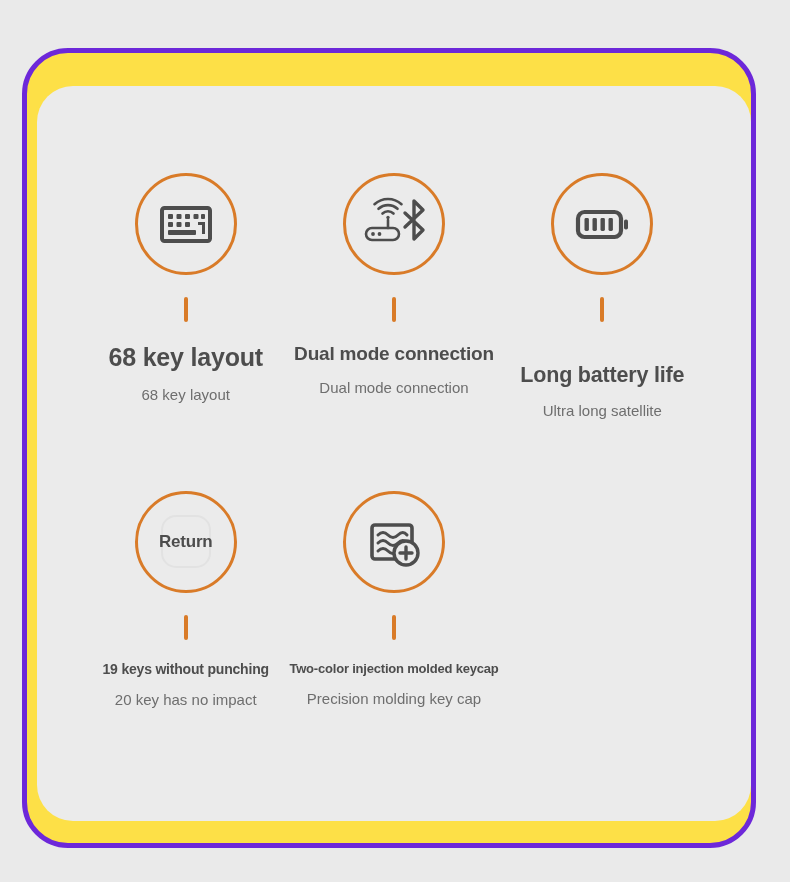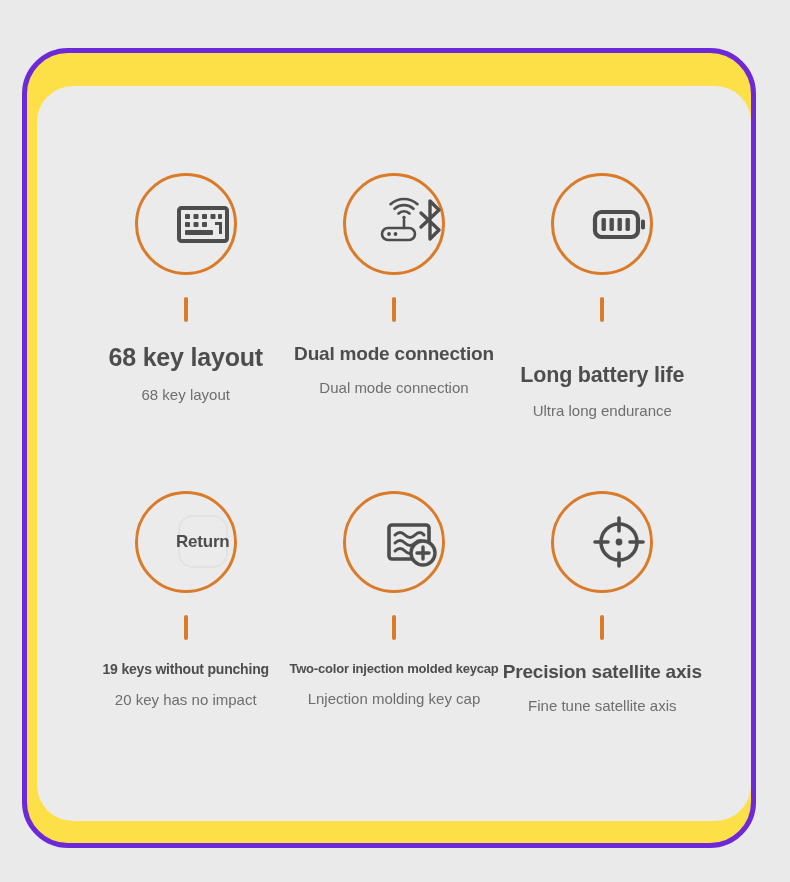--- a/index.html
+++ b/index.html
@@ -57,21 +57,21 @@
   }
 
   
   .circle {
     width: 102px;
     height: 102px;
     border-radius: 50%;
     border: 3.5px solid #d97b28;
     display: flex;
     align-items: center;
-    justify-content: flex-end;
+    justify-content: center;
     position: relative;
   }
 
   .circle svg { display: block; }
 
   
   .stem {
     width: 4px;
     height: 25px;
     background: #d97b28;
@@ -200,21 +200,21 @@
               <rect x="21.5" y="25" width="4.4" height="13" rx="1.4"></rect>
               <rect x="29.5" y="25" width="4.4" height="13" rx="1.4"></rect>
               <rect x="37.5" y="25" width="4.4" height="13" rx="1.4"></rect>
             </g>
             <rect x="53" y="26.5" width="4" height="10" rx="1.8" fill="#4d4d4d"></rect>
           </svg>
         </span>
       </div>
       <div class="stem"></div>
       <div class="title">Long battery life</div>
-      <div class="subtitle">Ultra long endurance</div>
+      <div class="subtitle">Ultra long satellite</div>
     </div>
 
     <div class="feature t-sm">
       <div class="circle">
         <span class="keycap">
           <span class="cap"></span>
           <span class="cap-label">Return</span>
         </span>
       </div>
       <div class="stem"></div>
@@ -231,37 +231,18 @@
             <path d="M15 32 q5 -5 10 0 t10 0 t9 0" fill="none" stroke="#4d4d4d" stroke-width="3" stroke-linecap="round"></path>
             <path d="M15 40 q5 -5 10 0 t8 0" fill="none" stroke="#4d4d4d" stroke-width="3" stroke-linecap="round"></path>
             <circle cx="43" cy="42" r="12" fill="#ebebeb" stroke="#4d4d4d" stroke-width="3.4"></circle>
             <line x1="43" y1="36" x2="43" y2="48" stroke="#4d4d4d" stroke-width="3.4" stroke-linecap="round"></line>
             <line x1="37" y1="42" x2="49" y2="42" stroke="#4d4d4d" stroke-width="3.4" stroke-linecap="round"></line>
           </svg>
         </span>
       </div>
       <div class="stem"></div>
       <div class="title">Two-color injection molded keycap</div>
-      <div class="subtitle">Lnjection molding key cap</div>
-    </div>
-
-    <div class="feature t-med">
-      <div class="circle">
-        <span>
-          <svg width="62" height="62" viewBox="0 0 62 62">
-            <circle cx="31" cy="31" r="18" fill="none" stroke="#4d4d4d" stroke-width="3.6"></circle>
-            <circle cx="31" cy="31" r="3.4" fill="#4d4d4d"></circle>
-            <g stroke="#4d4d4d" stroke-width="3.6" stroke-linecap="round">
-              <line x1="31" y1="7" x2="31" y2="20"></line>
-              <line x1="31" y1="42" x2="31" y2="55"></line>
-              <line x1="7" y1="31" x2="20" y2="31"></line>
-              <line x1="42" y1="31" x2="55" y2="31"></line>
-            </g>
-          </svg>
-        </span>
-      </div>
-      <div class="stem"></div>
-      <div class="title">Precision satellite axis</div>
-      <div class="subtitle">Fine tune satellite axis</div>
-    </div>
+      <div class="subtitle">Precision molding key cap</div>
+    </div>
+
 
   </div>
 </div>
 
 </body></html>

